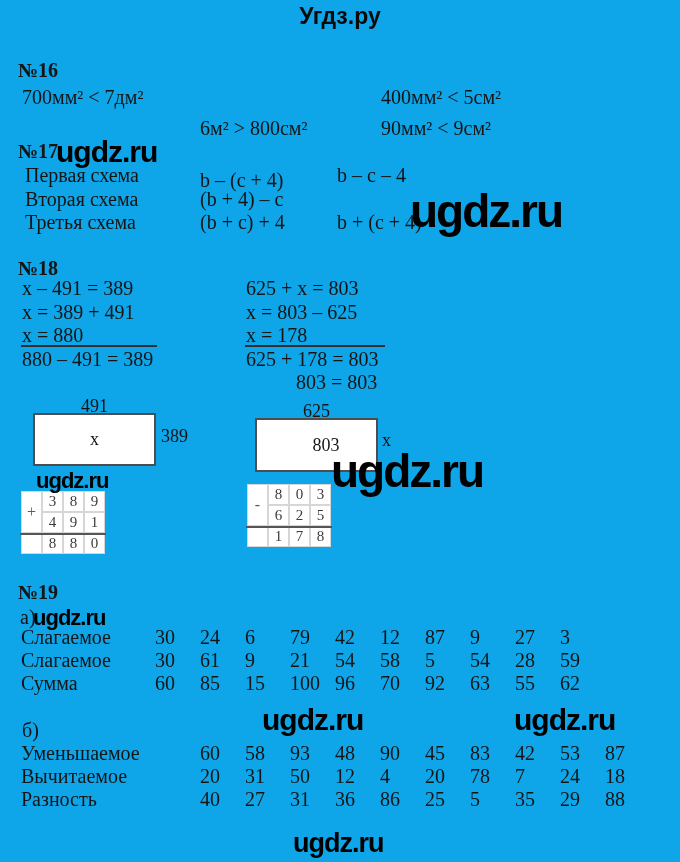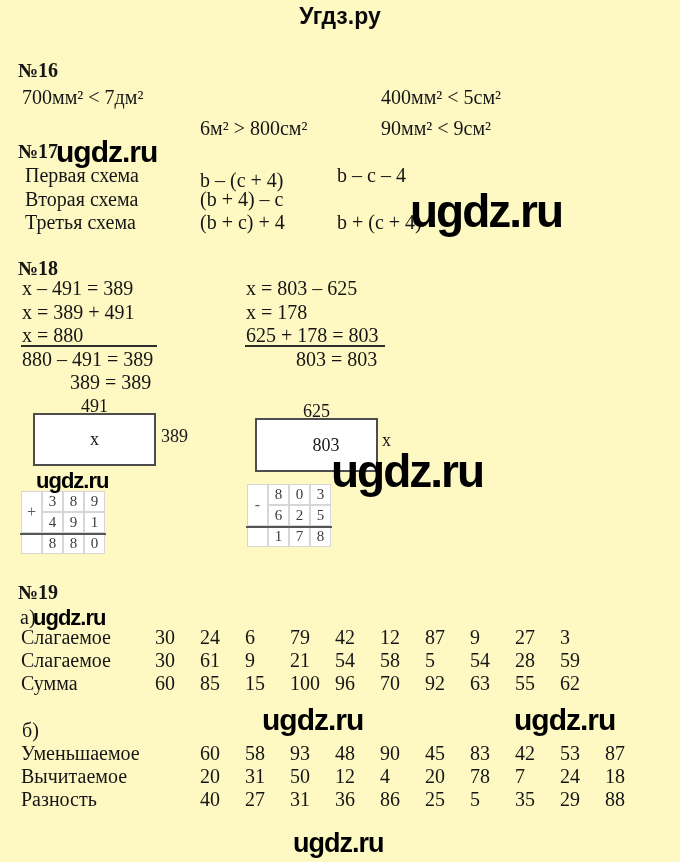--- a/index.html
+++ b/index.html
@@ -1,16 +1,16 @@
 <!DOCTYPE html>
 <html><head>
 <meta charset="utf-8">
 <style>
   html,body{margin:0;padding:0;background:#ffffff;}
-  #page{position:relative;width:680px;height:862px;background:#fef9c3;overflow:hidden;}
+  #page{position:relative;width:680px;height:862px;background:#0ea5e9;overflow:hidden;}
   .abs{position:absolute;}
   .serif{font-family:"Liberation Serif","DejaVu Serif",serif;color:#151515;}
   .bold{font-weight:bold;}
   .fs20{font-size:20px;line-height:22px;}
   .nw{white-space:nowrap;}
   .hdr{position:absolute;left:0;top:3px;width:680px;text-align:center;
        font-family:"Liberation Sans","DejaVu Sans",sans-serif;font-weight:bold;
        font-size:23px;color:#0a0a0a;}
   .wm{position:absolute;font-family:Liberation Sans, sans-serif;
       font-weight:bold;color:#000;line-height:1;white-space:nowrap;z-index:5;}
@@ -67,25 +67,25 @@
 
   <div class="wm wm-xl" style="left:410px;top:188px">ugdz.ru</div>
 
   <div class="abs serif bold fs20" style="left:18px;top:257px">№18</div>
 
   <div class="eqcol" style="left:22px;top:277px">
     <div class="eqline">x – 491 = 389</div>
     <div class="eqline">x = 389 + 491</div>
     <div class="eqline">x = 880</div>
     <div class="eqline">880 – 491 = 389</div>
-    <div class="eqline pad48">389 = 389</div>
   </div>
   <div class="uline" style="left:21px;top:345px;width:136px"></div>
 
   <div class="eqcol" style="left:246px;top:277px">
+    <div class="eqline">625 + x = 803</div>
     <div class="eqline">x = 803 – 625</div>
     <div class="eqline">x = 178</div>
     <div class="eqline">625 + 178 = 803</div>
     <div class="eqline pad50">803 = 803</div>
   </div>
   <div class="uline" style="left:245px;top:345px;width:140px"></div>
 
   <div class="boxlbl ctr" style="left:33px;top:396px;width:123px">491</div>
   <div class="box" style="left:33px;top:413px;width:123px;height:53px">
     <div class="boxlbl ctr" style="left:0;top:0;width:119px;line-height:49px">x</div>

